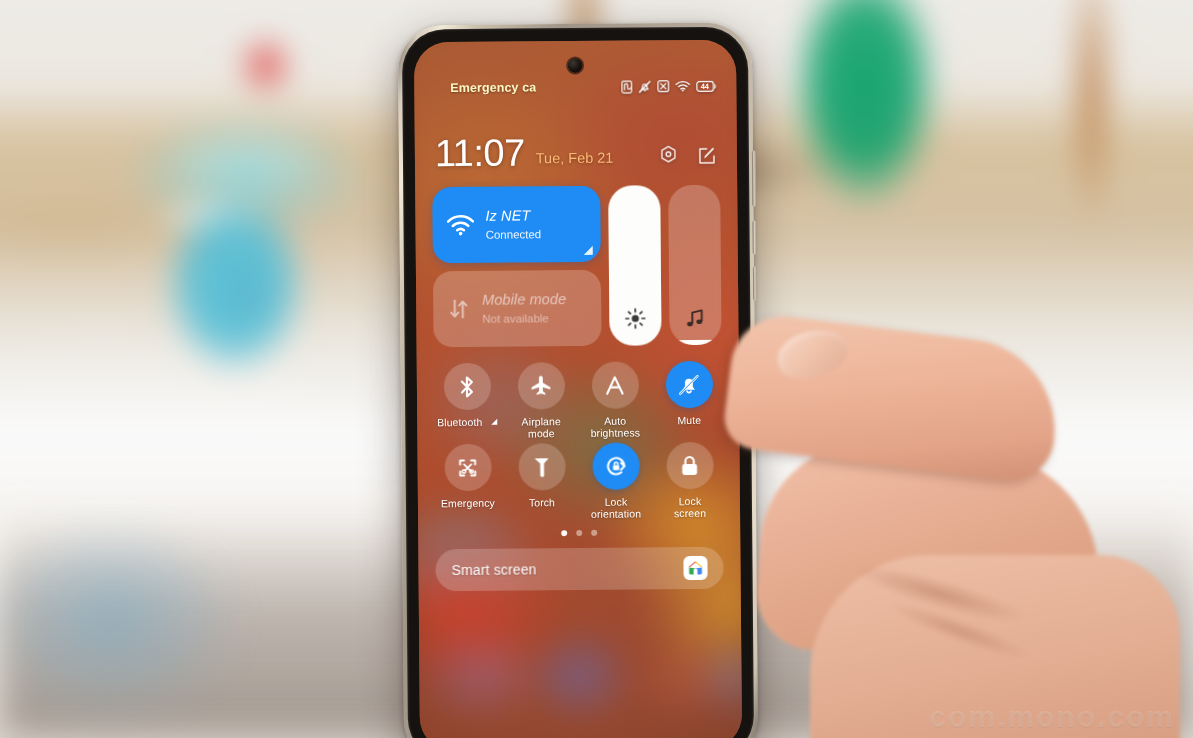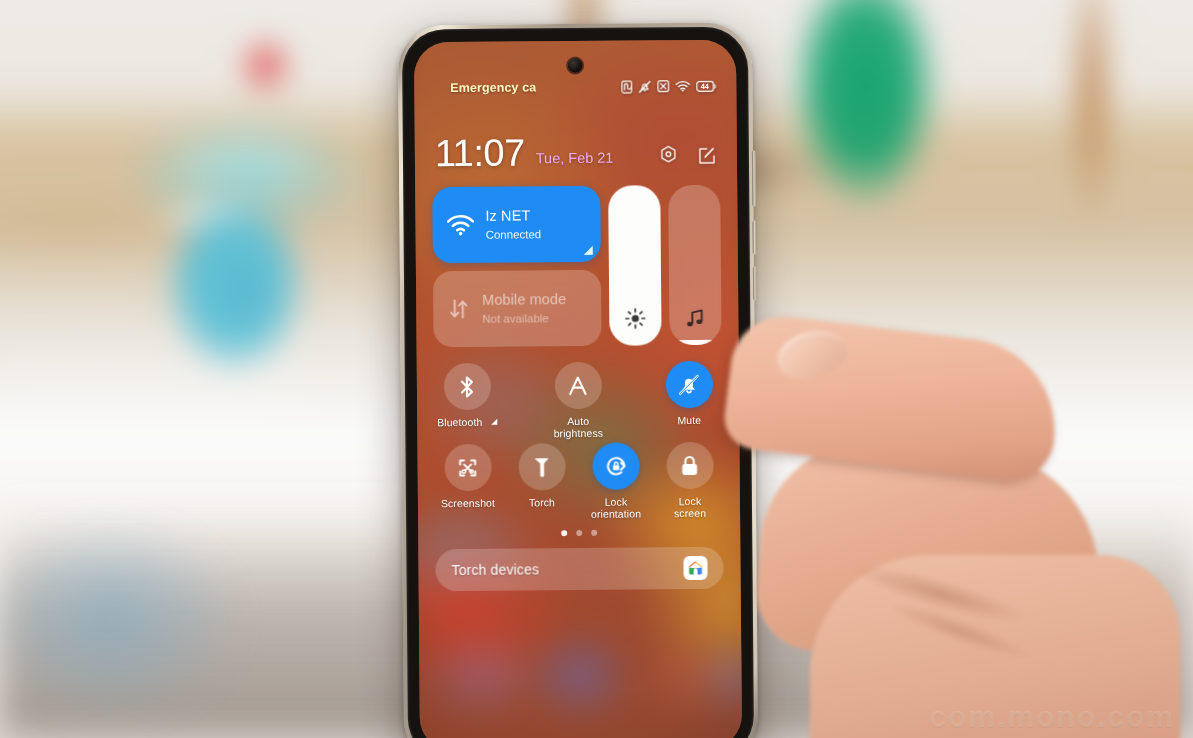--- a/index.html
+++ b/index.html
@@ -153,21 +153,21 @@
   .clockrow {
     position: absolute; left: 20px; right: 20px; top: 92px;
     display: flex; align-items: flex-end; z-index: 20;
   }
   .clock-time {
     color: #fff; font-size: 38px; font-weight: 300;
     line-height: 1; letter-spacing: -.5px;
     text-shadow: 0 1px 4px rgba(0,0,0,.3);
   }
   .clock-date {
-    color: #f0abfc; font-size: 14.5px; font-weight: 400;
+    color: #fdba74; font-size: 14.5px; font-weight: 400;
     margin-left: 11px; margin-bottom: 5px;
     text-shadow: 0 1px 3px rgba(0,0,0,.3);
   }
   .clock-actions { margin-left: auto; display: flex; align-items: center; gap: 18px; margin-bottom: 4px; }
   .clock-actions svg { display: block; filter: drop-shadow(0 1px 2px rgba(0,0,0,.3)); }
 
   
   .cc { position: absolute; left: 17px; right: 17px; top: 145px; z-index: 20; }
 
   .top-grid { display: flex; gap: 8px; }
@@ -189,20 +189,21 @@
     backdrop-filter: blur(14px);
   }
   .big-tile .t-icon { flex: 0 0 auto; }
   .big-tile .t-icon svg { display: block; }
   .big-tile.off .t-icon svg { opacity: .55; }
   .t-text { min-width: 0; flex: 1 1 auto; }
   .t-title {
     font-size: 14.5px; font-weight: 500; color: #fff;
     white-space: nowrap; overflow: hidden;
     letter-spacing: .1px;
+    font-style: italic;
   }
   .big-tile.off .t-title { color: rgba(255,255,255,.58); }
   .t-sub {
     font-size: 11.5px; color: rgba(255,255,255,.92);
     margin-top: 15px; white-space: nowrap; overflow: hidden;
   }
   .big-tile.off .t-sub { color: rgba(255,255,255,.5); }
   .tile-corner {
     position: absolute; right: 8px; bottom: 7px;
     width: 0; height: 0;
@@ -530,20 +531,33 @@
                       <path d="M6 6.6 16 17 11 21.4 V2.6 L16 7 6 17.4" fill="none" stroke="#fff" stroke-width="2.1" stroke-linecap="round" stroke-linejoin="round"></path>
                     </svg>
                   </span>
                 </div>
                 <div class="tgl-label">
                   <span>Bluetooth</span>
                   <span class="lbl-arrow"></span>
                 </div>
               </div>
 
+              <div class="toggle">
+                <div class="tgl-circle">
+                  <span>
+                    <svg width="24" height="24" viewBox="0 0 24 24">
+                      <path d="M12 1.6 c1.2 0 1.9 1 1.9 2.3 v4.6 l7.5 4.4 v2.3 l-7.5-2.3 v4.1 l2.5 1.9 v1.6 L12 19.2 7.6 20.5 v-1.6 l2.5-1.9 v-4.1 L2.6 15.2 v-2.3 l7.5-4.4 V3.9 C10.1 2.6 10.8 1.6 12 1.6 z" fill="#fff"></path>
+                    </svg>
+                  </span>
+                </div>
+                <div class="tgl-label">
+                  <span style="white-space:pre-line">Airplane
+mode</span>
+                </div>
+              </div>
 
               <div class="toggle">
                 <div class="tgl-circle">
                   <span>
                     <svg width="24" height="24" viewBox="0 0 24 24">
                       <path d="M4.2 20 11.9 3.6 19.6 20" fill="none" stroke="#fff" stroke-width="2.1" stroke-linecap="round" stroke-linejoin="round"></path>
                       <line x1="7.6" y1="13.6" x2="16.2" y2="13.6" stroke="#fff" stroke-width="2.1" stroke-linecap="round"></line>
                     </svg>
                   </span>
                 </div>
@@ -578,21 +592,21 @@
                   <span>
                     <svg width="24" height="24" viewBox="0 0 24 24">
                       <path d="M4.5 4.5 h4 M19.5 4.5 h-4 M4.5 19.5 h4 M19.5 19.5 h-4 M4.5 4.5 v4 M4.5 19.5 v-4 M19.5 4.5 v4 M19.5 19.5 v-4" stroke="#fff" stroke-width="1.9" stroke-linecap="round" fill="none"></path>
                       <path d="M8.4 8.4 L15.6 15.6 M15.6 8.4 L9.6 14.4" stroke="#fff" stroke-width="1.7" stroke-linecap="round" fill="none"></path>
                       <circle cx="8.2" cy="15.6" r="1.7" fill="none" stroke="#fff" stroke-width="1.5"></circle>
                       <circle cx="15.8" cy="15.6" r="1.7" fill="none" stroke="#fff" stroke-width="1.5"></circle>
                     </svg>
                   </span>
                 </div>
                 <div class="tgl-label">
-                  <span>Screenshot</span>
+                  <span>Emergency</span>
                 </div>
               </div>
 
               <div class="toggle">
                 <div class="tgl-circle">
                   <span>
                     <svg width="20" height="24" viewBox="0 0 20 24">
                       <path d="M3 3 h14 l-4.6 5.2 v12 a1.2 1.2 0 0 1-1.2 1.2 h-1.4 a1.2 1.2 0 0 1-1.2-1.2 V8.2 z" fill="#fff"></path>
                     </svg>
                   </span>
@@ -638,21 +652,21 @@
 
             <div class="dots">
               <span class="dot active"></span>
               <span class="dot"></span>
               <span class="dot"></span>
             </div>
 
           </div>
 
           <div class="smart-card">
-            <span class="smart-label">Torch devices</span>
+            <span class="smart-label">Smart screen</span>
             <span class="smart-icon">
               <svg width="18" height="18" viewBox="0 0 18 18">
                 <path d="M9 2.2 2.6 7.6 v1.1 L9 3.6 z" fill="#ea4335"></path>
                 <path d="M9 2.2 15.4 7.6 v1.1 L9 3.6 z" fill="#fbbc04"></path>
                 <path d="M2.6 8.5 v5.6 a1.3 1.3 0 0 0 1.3 1.3 h3.4 V10.8 L9 9.4 z" fill="#34a853"></path>
                 <path d="M15.4 8.5 v5.6 a1.3 1.3 0 0 1-1.3 1.3 h-3.4 V10.8 L9 9.4 z" fill="#4285f4"></path>
                 <path d="M7.3 10.8 9 9.4 10.7 10.8 v4.6 H7.3 z" fill="#ffffff"></path>
               </svg>
             </span>
           </div>

